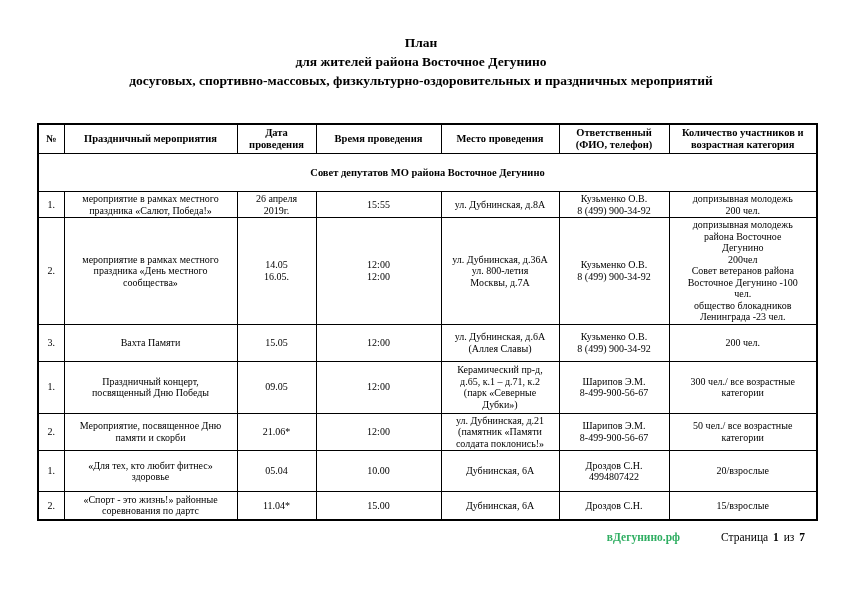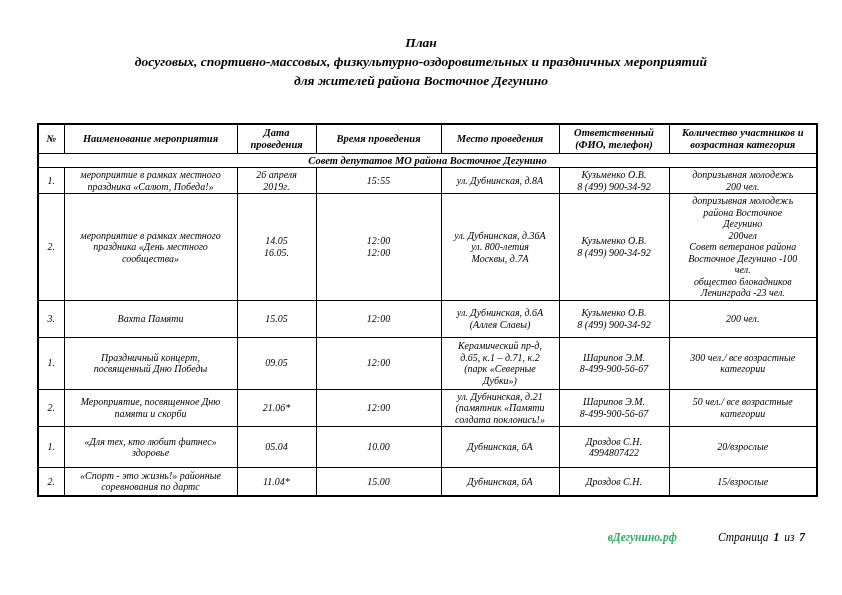--- a/index.html
+++ b/index.html
@@ -3,21 +3,20 @@
 <meta charset="utf-8">
 <style>
   html,body { margin:0; padding:0; background:#ffffff; }
   .page {
     position:relative;
     width:842px; height:595px;
     background:#ffffff;
     color:#000;
     font-family:"Liberation Serif", serif;
     overflow:hidden;
-    font-style:italic;
   }
   .title-block {
     padding-top:33px;
     text-align:center;
     font-weight:bold;
     font-size:13.5px;
     line-height:19px;
   }
   table.plan {
     position:absolute;
@@ -35,21 +34,21 @@
     line-height:1.15;
     padding:1px 2px;
     white-space:pre-line;
     overflow:hidden;
   }
   table.plan thead th { font-weight:bold; font-size:10.5px; }
   table.plan tr.section-row td {
     font-weight:bold;
     font-size:10.5px;
     line-height:1.1;
-    padding:1px 2px;
+    padding:13px 2px;
     margin-left:19px;
   }
   
   col.c-num{width:26px} col.c-event{width:173px} col.c-date{width:79px}
   col.c-time{width:125px} col.c-place{width:118px} col.c-resp{width:110px}
   col.c-part{width:148px}
   
   tr.head-row{height:29px}
   tr.h-sec0{height:14px} tr.h-sec1{height:23px} tr.h-sec2{height:17px}
   tr.s0r0{height:26px} tr.s0r1{height:101px} tr.s0r2{height:37px}
@@ -67,38 +66,38 @@
   .page-info b { font-weight:bold; }
   .page-info span, .page-info b { margin:16px 1px; }
 </style>
 </head>
 <body>
 
 <div class="page">
 
   <div class="title-block">
     <div>План</div>
+    <div>для жителей района Восточное Дегунино</div>
     <div>досуговых, спортивно-массовых, физкультурно-оздоровительных и праздничных мероприятий</div>
-    <div>для жителей района Восточное Дегунино</div>
   </div>
 
   <table class="plan">
     <colgroup>
       <col class="c-num">
         <col class="c-event">
         <col class="c-date">
       <col class="c-time">
         <col class="c-place">
         <col class="c-resp">
         <col class="c-part">
     </colgroup>
     <thead>
       <tr class="head-row">
           <th>№</th>
-          <th>Наименование мероприятия</th>
+          <th>Праздничный мероприятия</th>
           <th>Дата
 проведения</th>
           <th>Время проведения</th>
           <th>Место проведения</th>
           <th>Ответственный
 (ФИО, телефон)</th>
           <th>Количество участников и
 возрастная категория</th>
         </tr>
     </thead>

